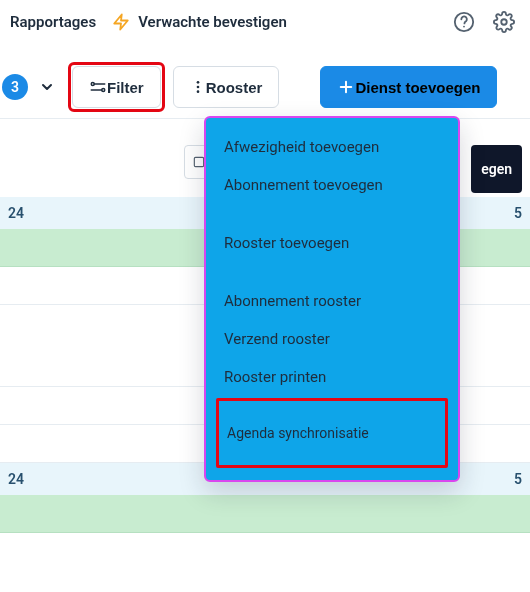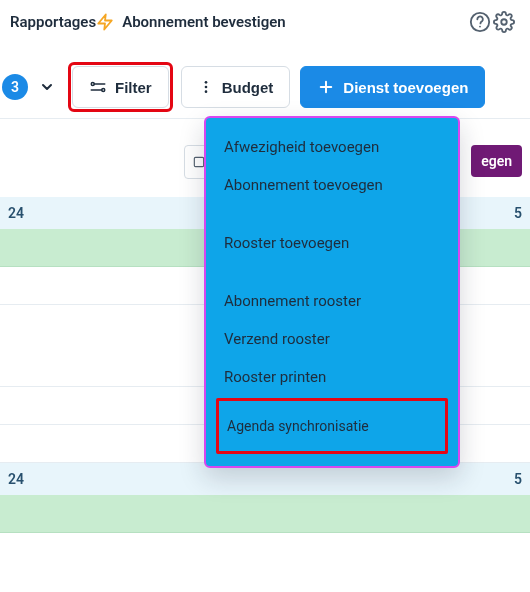--- a/index.html
+++ b/index.html
@@ -12,20 +12,21 @@
     width: 530px;
     height: 592px;
     overflow: hidden;
     position: relative;
   }
 
   
   .header {
     display: flex;
     align-items: center;
+    gap: 16px;
     padding: 10px 14px 10px 10px;
   }
   .header-link {
     font-weight: 600;
     color: #1f2d3d;
     font-size: 15px;
   }
   .header-sub {
     display: flex;
     align-items: center;
@@ -69,35 +70,35 @@
   .chev-btn {
     width: 26px; height: 30px;
     display: flex; align-items: center; justify-content: center;
     color: #1f2d3d;
     cursor: pointer;
   }
 
   .btn {
     display: inline-flex;
     align-items: center;
-    gap: 8px;
     height: 42px;
     padding: 0 16px;
     border: 1px solid #d6dde4;
     border-radius: 6px;
     background: #fff;
     font-weight: 600;
     font-size: 15px;
     cursor: pointer;
     color: #1f2d3d;
   }
   .btn-primary {
     background: #1b8ae6;
     border-color: #1b8ae6;
-    color: #ffffff;
+    color: #000000;
+    margin-left: 31px;
   }
   .btn-primary svg { color: #fff; }
 
   .red-box {
     outline: 3px solid #e40613;
     outline-offset: -1px;
     border-radius: 4px;
     padding: 2px;
   }
 
@@ -112,25 +113,25 @@
   .sched-row {
     position: absolute;
     left: 0; right: 0;
     height: 38px;
     border-bottom: 1px solid #e6ecf1;
   }
   .sched-chip {
     position: absolute;
     right: 8px;
     top: 26px;
-    background: #701a75;
+    background: #0f172a;
     color: #fff;
     font-weight: 600;
     border-radius: 4px;
-    padding: 8px 10px;
+    padding: 16px 10px;
     font-size: 14px;
   }
   .day-label-row {
     position: absolute;
     left: 0; right: 0;
     height: 32px;
     background: #e8f5fb;
     color: #28506e;
     font-weight: 600;
     display: flex;
@@ -174,39 +175,39 @@
   .menu-item {
     padding: 10px 18px;
     font-size: 15px;
     color: #1f2d3d;
     cursor: pointer;
   }
   .menu-sep { height: 20px; }
 
   .menu-highlight {
     margin: 2px 10px 0 10px;
-    padding: 17px 8px;
+    padding: 24px 8px;
     border: 3px solid #e40613;
     border-radius: 2px;
   }
 
   svg { display: block; }
 </style>
 </head>
 <body>
 
 <div class="header">
   <span class="header-link">Rapportages</span>
   <span class="header-sub">
     <span class="bolt">
       <svg width="18" height="18" viewBox="0 0 24 24" fill="none" stroke="currentColor" stroke-width="2.4" stroke-linecap="round" stroke-linejoin="round">
           <polygon points="13 2 3 14 12 14 11 22 21 10 12 10 13 2"></polygon>
         </svg>
     </span>
-    <span>Abonnement bevestigen</span>
+    <span>Verwachte bevestigen</span>
   </span>
   <span class="header-spacer"></span>
   <span class="icon-btn">
     <svg width="22" height="22" viewBox="0 0 24 24" fill="none" stroke="currentColor" stroke-width="2" stroke-linecap="round" stroke-linejoin="round">
         <circle cx="12" cy="12" r="10"></circle>
         <path d="M9.1 9a3 3 0 1 1 5.2 2c-.8.8-1.8 1.2-1.8 2.5"></path>
         <line x1="12" y1="17" x2="12" y2="17.01"></line>
       </svg>
   </span>
   <span class="icon-btn">
@@ -242,21 +243,21 @@
   </span>
 
   <button class="btn">
     <span>
       <svg width="16" height="18" viewBox="0 0 24 24" fill="currentColor">
           <circle cx="12" cy="5" r="2"></circle>
           <circle cx="12" cy="12" r="2"></circle>
           <circle cx="12" cy="19" r="2"></circle>
         </svg>
     </span>
-    <span>Budget</span>
+    <span>Rooster</span>
   </button>
 
   <button class="btn btn-primary">
     <span>
       <svg width="18" height="18" viewBox="0 0 24 24" fill="none" stroke="currentColor" stroke-width="2.6" stroke-linecap="round">
           <line x1="12" y1="5" x2="12" y2="19"></line>
           <line x1="5" y1="12" x2="19" y2="12"></line>
         </svg>
     </span>
     <span>Dienst toevoegen</span>

